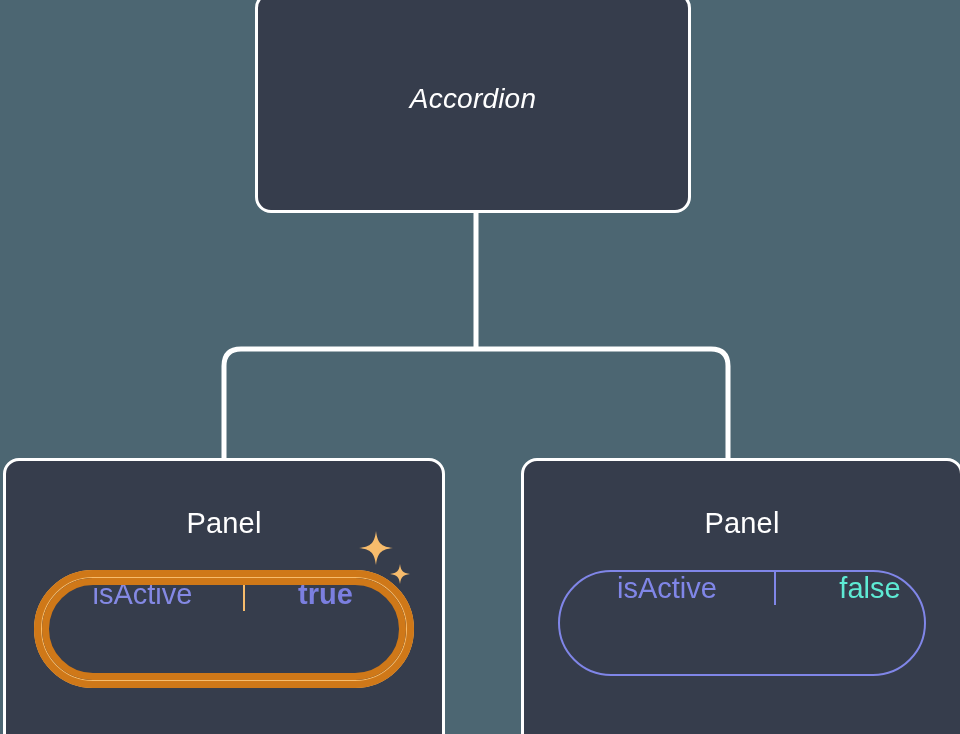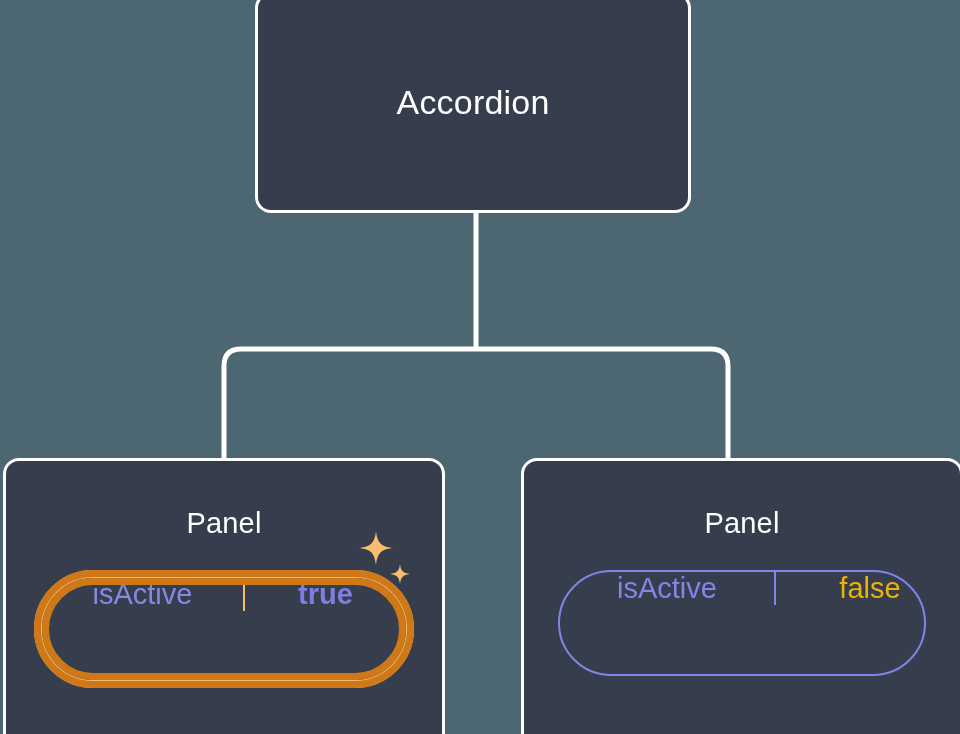--- a/index.html
+++ b/index.html
@@ -50,21 +50,22 @@
 
   
   #node-accordion {
     left: 255px;
     top: -8px;
     width: 436px;
     height: 221px;
   }
   #node-accordion .node-title {
     top: 88px;
-    font-size: 34px;
+    font-size: 28px;
+    font-style: italic;
   }
 
   
   .node-panel {
     top: 458px;
     height: 312px;
     width: 442px;
   }
   #node-panel-left  { left: 3px; }
   #node-panel-right { left: 521px; }
@@ -106,21 +107,21 @@
     width: 368px;
   }
   .pill.plain .pill-key {
     width: 216px;
     color: #8086e8;
     font-weight: 400;
     border-right: 2px solid #8086e8;
   }
   .pill.plain .pill-val {
     flex: 1;
-    color: #eab308;
+    color: #5eead4;
     font-weight: 400;
     margin-left: 40px;
   }
 
   
   .pill.highlight {
     width: 380px;
     height: 118px;
     border-radius: 59px;
     border: 8px solid #f7bc6c;

